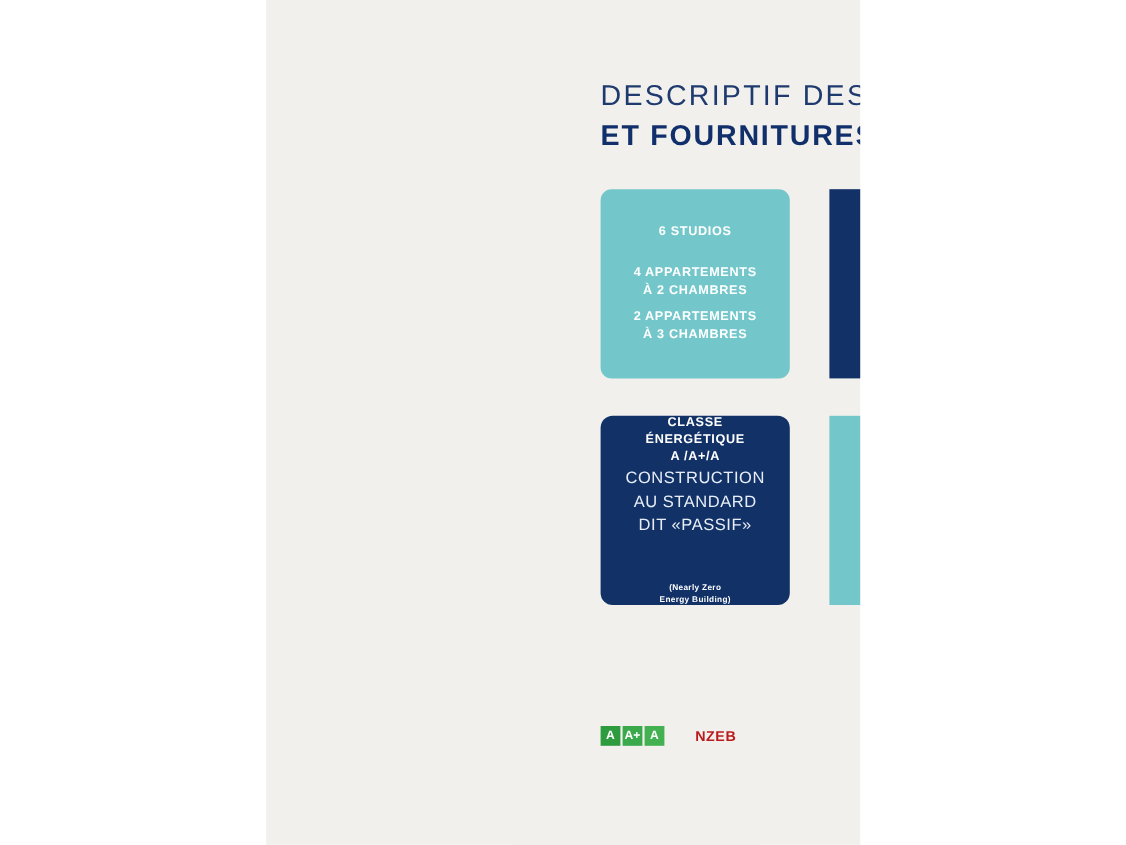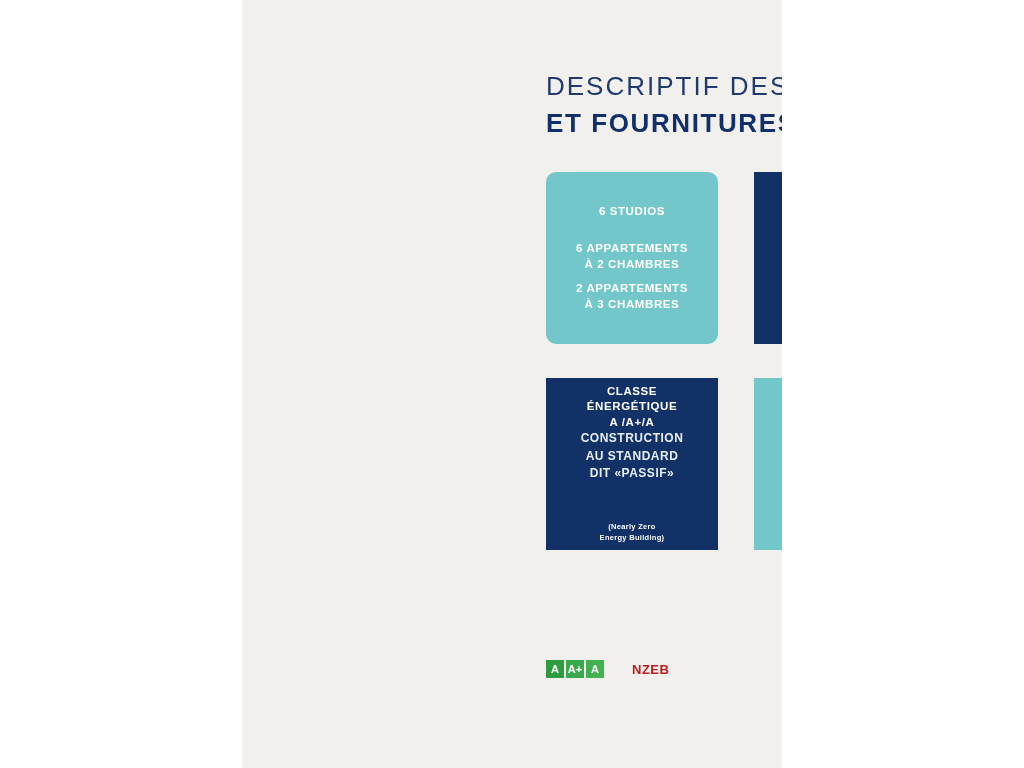--- a/index.html
+++ b/index.html
@@ -60,36 +60,36 @@
     text-align: center;
     color: #ffffff;
     box-sizing: border-box;
     padding: 10px 8px;
   }
   .card.teal { background: #73c7ca; }
   .card.navy { background: #113167; }
 
   .c1 { left: 0px;   top: 0px;   width: 172px; height: 172px; border-radius: 10px; }
   .c2 { left: 208px; top: 0px;   width: 170px; height: 172px; }
-  .c3 { left: 0px;   top: 206px; width: 172px; height: 172px; }
+  .c3 { left: 0px;   top: 206px; width: 172px; height: 172px; border-radius: 11px; }
   .c4 { left: 208px; top: 206px; width: 172px; height: 172px; }
 
   .line {
     font-size: 11.5px;
     font-weight: 700;
     letter-spacing: 0.6px;
     line-height: 1.35;
     white-space: pre-line;
   }
   .gap { height: 13px; }
   .gap-sm { height: 9px; }
 
   .sub {
-    font-size: 12px;
-    font-weight: 700;
+    font-size: 15px;
+    font-weight: 400;
     letter-spacing: 0.5px;
     line-height: 1.45;
     white-space: pre-line;
     color: #e8eef7;
   }
   .sub2 {
     font-size: 7.5px;
     font-weight: 700;
     letter-spacing: 0.3px;
     line-height: 1.45;
@@ -149,21 +149,21 @@
     <div class="title-line1">DESCRIPTIF DES TRAVAUX</div>
     <div class="title-line2">ET FOURNITURES</div>
   </div>
 
   <div class="grid">
 
     <div class="card teal c1">
       <div class="line">6 STUDIOS</div>
       <div class="gap"></div>
       <div class="gap-sm"></div>
-      <div class="line">6 APPARTEMENTS
+      <div class="line">4 APPARTEMENTS
 À 2 CHAMBRES</div>
       <div class="gap-sm"></div>
       <div class="line">2 APPARTEMENTS
 À 3 CHAMBRES</div>
     </div>
 
     <div class="card navy c2">
 
       <div class="gap"></div>
 

